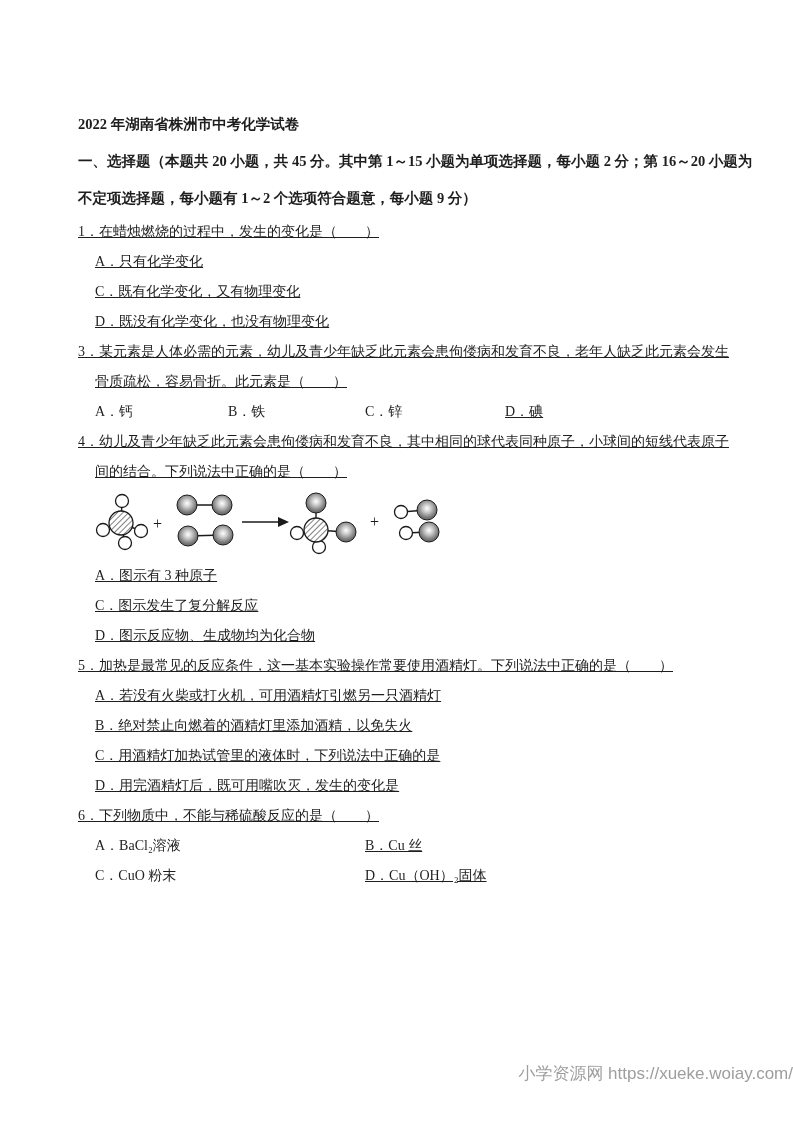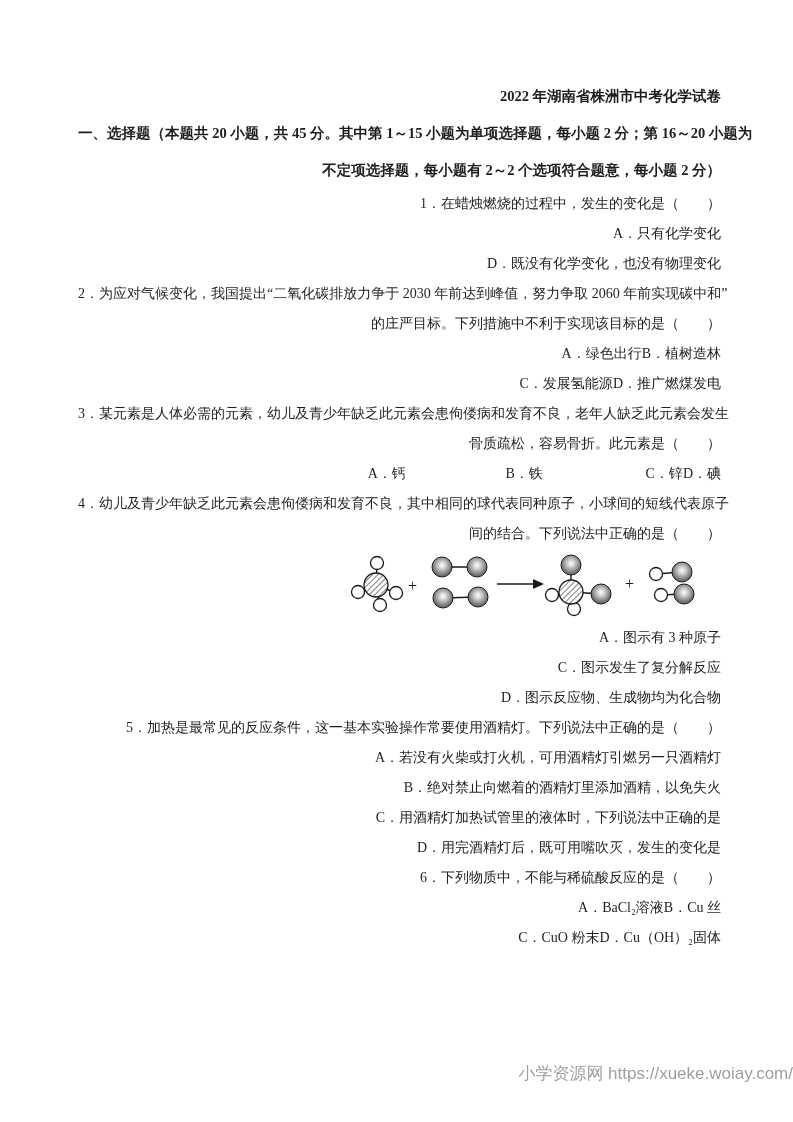--- a/index.html
+++ b/index.html
@@ -2,24 +2,24 @@
 <html><head>
 <meta charset="utf-8">
 <style>
   html,body{margin:0;padding:0;}
   body{
     width:793px;height:1122px;background:#ffffff;overflow:hidden;position:relative;
     font-family:"Liberation Serif","DejaVu Serif",serif;
     font-size:14px;color:#1e1e1e;
     -webkit-font-smoothing:antialiased;
   }
-  .content{padding:78px 72px 0 78px;text-align:right;}
+  .content{padding:106px 72px 0 78px;}
   .title-line{font-weight:bold;line-height:37px;height:37px;white-space:nowrap;font-size:14.5px;}
   .heading .line{font-weight:bold;line-height:37px;height:37px;white-space:nowrap;font-size:14.5px;}
-  .q .line{line-height:30px;height:30px;white-space:nowrap;}
+  .q .line{line-height:30px;height:30px;white-space:nowrap;text-decoration:underline;}
   .indent{padding-left:17px;}
   .colL{display:inline-block;width:270px;}
   .c1{display:inline-block;width:133px;}
   .c2{display:inline-block;width:137px;}
   .c3{display:inline-block;width:140px;}
   .diagram-wrap{height:74px;margin-left:2px;}
   .bond{stroke:#1a1a1a;stroke-width:1.4;}
   .atom-small{fill:#ffffff;stroke:#1a1a1a;stroke-width:1.3;}
   .atom-large{fill:url(#sphereGrad);stroke:#1a1a1a;stroke-width:1;}
   .atom-hatched{fill:url(#hatch);stroke:#1a1a1a;stroke-width:1.3;}
@@ -34,35 +34,30 @@
 </style>
 </head>
 <body>
 
 <div class="content">
 
   <div class="title-line">2022 年湖南省株洲市中考化学试卷</div>
 
   <div class="heading">
     <div class="line">一、选择题（本题共 20 小题，共 45 分。其中第 1～15 小题为单项选择题，每小题 2 分；第 16～20 小题为</div>
-    <div class="line">不定项选择题，每小题有 2～2 个选项符合题意，每小题 2 分）</div>
+    <div class="line">不定项选择题，每小题有 1～2 个选项符合题意，每小题 9 分）</div>
   </div>
 
   <div class="q">
     <div class="line"><span>1．</span><span>在蜡烛燃烧的过程中，发生的变化是（　　）</span></div>
     <div class="line indent">A．只有化学变化</div>
+    <div class="line indent">C．既有化学变化，又有物理变化</div>
     <div class="line indent">D．既没有化学变化，也没有物理变化</div>
   </div>
 
-  <div class="q">
-    <div class="line"><span>2．</span><span>为应对气候变化，我国提出“二氧化碳排放力争于 2030 年前达到峰值，努力争取 2060 年前实现碳中和”</span></div>
-    <div class="line indent">的庄严目标。下列措施中不利于实现该目标的是（　　）</div>
-    <div class="line indent"><span class="colL">A．绿色出行</span><span>B．植树造林</span></div>
-    <div class="line indent"><span class="colL">C．发展氢能源</span><span>D．推广燃煤发电</span></div>
-  </div>
 
   <div class="q">
     <div class="line"><span>3．</span><span>某元素是人体必需的元素，幼儿及青少年缺乏此元素会患佝偻病和发育不良，老年人缺乏此元素会发生</span></div>
     <div class="line indent">骨质疏松，容易骨折。此元素是（　　）</div>
     <div class="line indent"><span class="c1">A．钙</span><span class="c2">B．铁</span><span class="c3">C．锌</span><span>D．碘</span></div>
   </div>
 
   <div class="q">
     <div class="line"><span>4．</span><span>幼儿及青少年缺乏此元素会患佝偻病和发育不良，其中相同的球代表同种原子，小球间的短线代表原子</span></div>
     <div class="line indent">间的结合。下列说法中正确的是（　　）</div>

